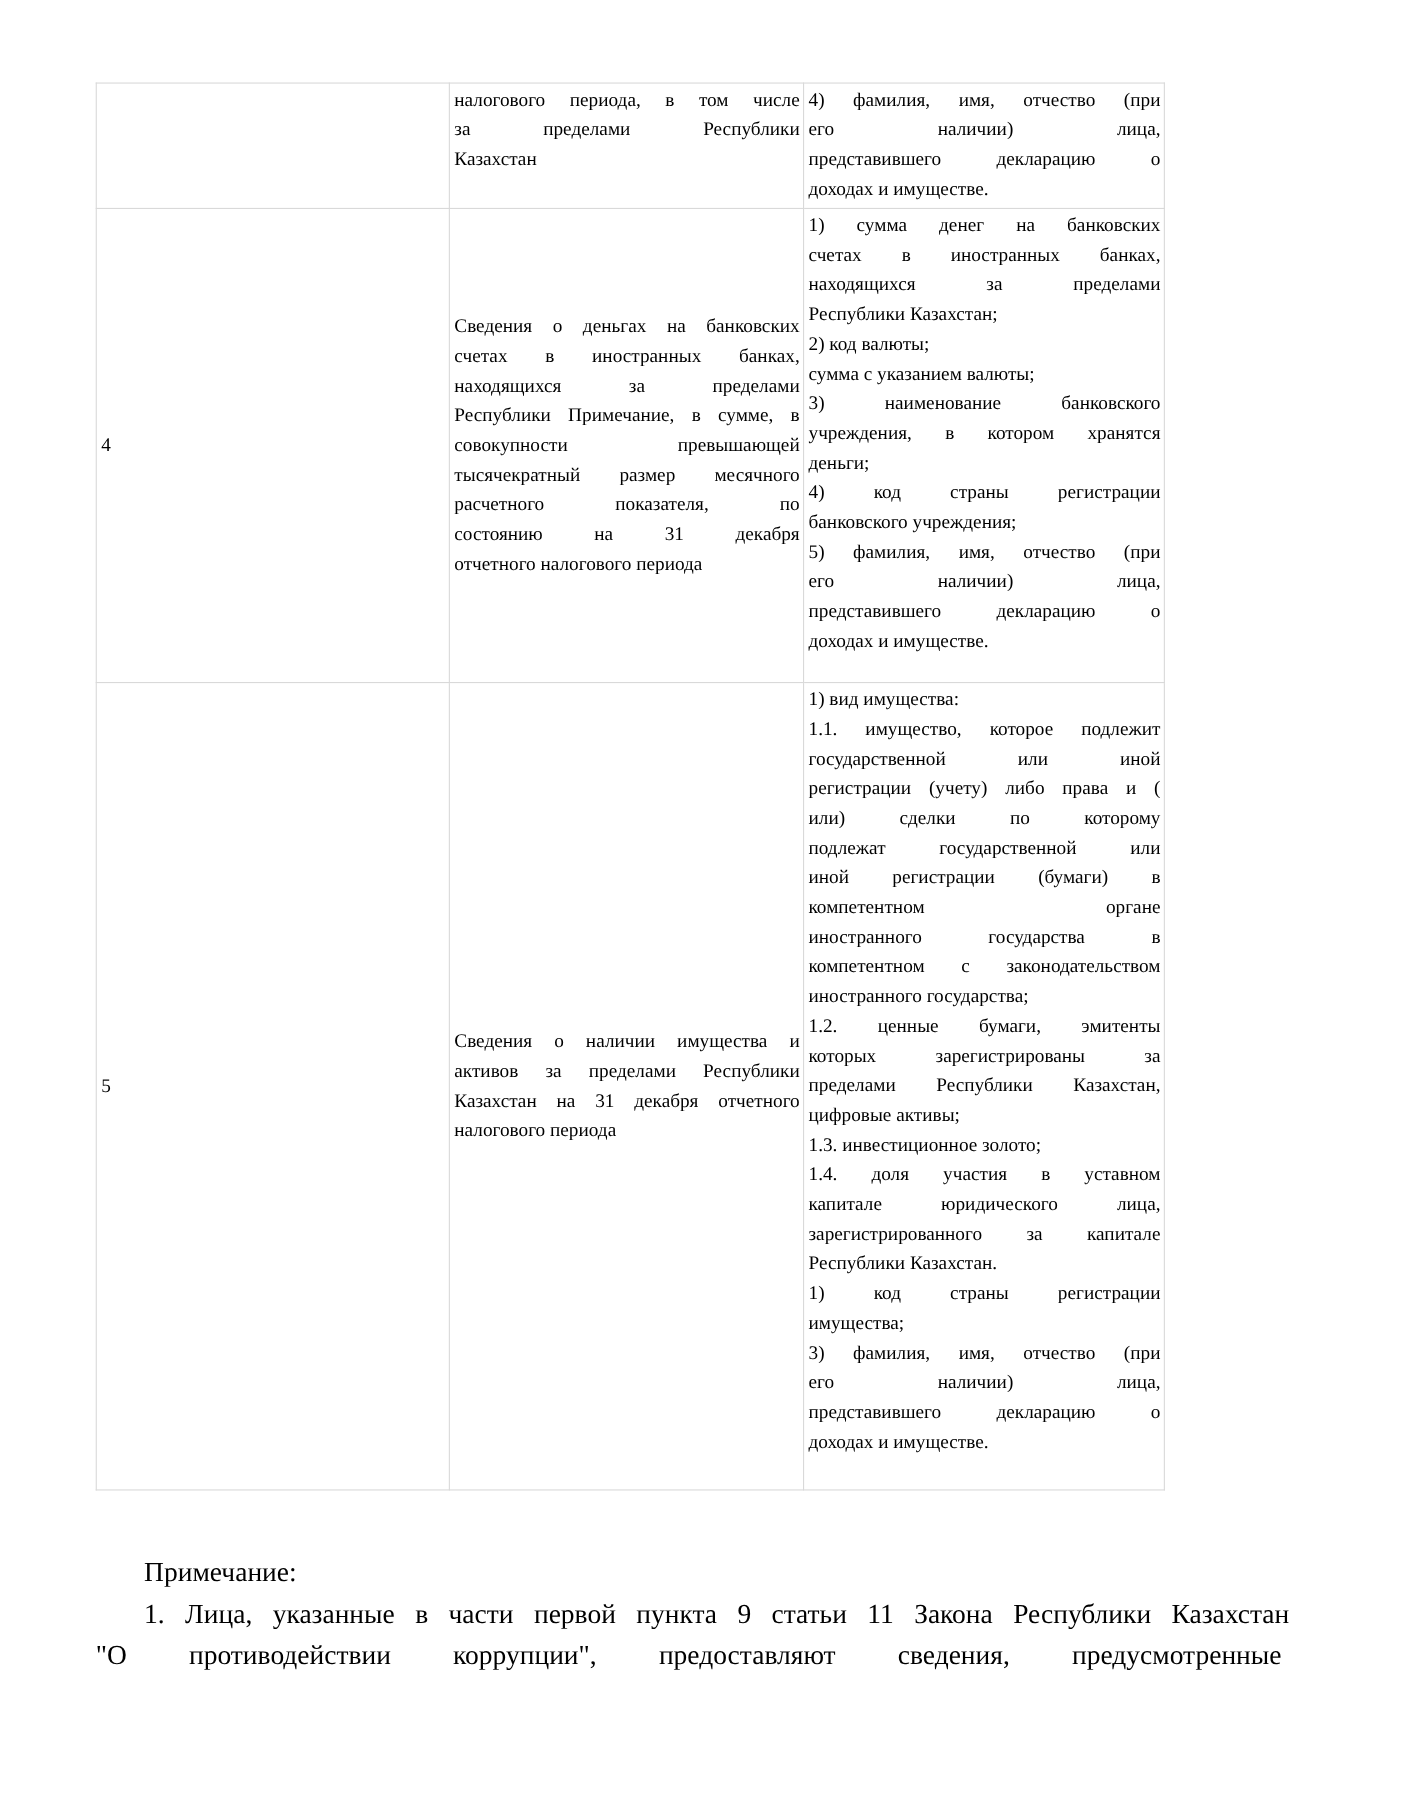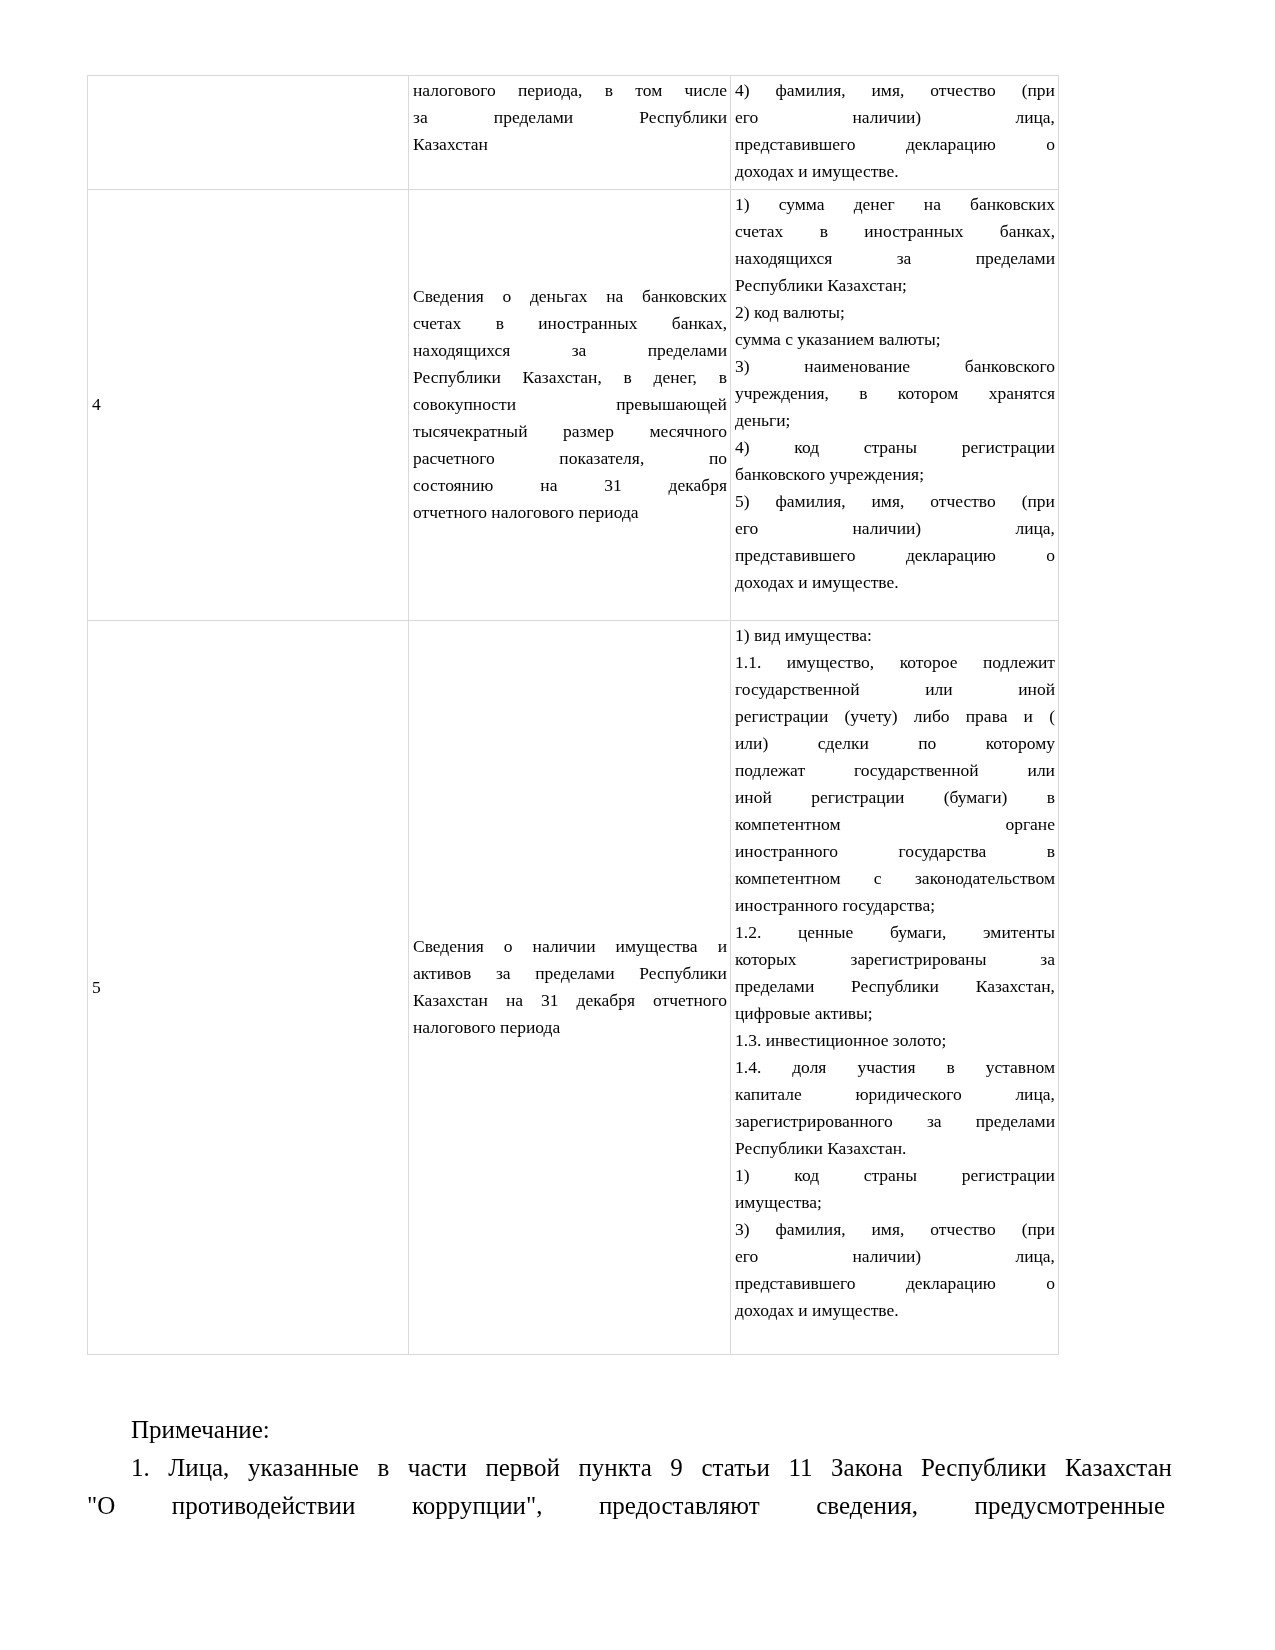--- a/index.html
+++ b/index.html
@@ -94,21 +94,21 @@
           <span class="detail-line">представившего декларацию о</span>
           <span class="detail-line last">доходах и имуществе.</span>
         </td>
       </tr>
       <tr class="row-4">
         <td class="col-num">4</td>
         <td class="col-name">
           <span class="name-line">Сведения о деньгах на банковских</span>
           <span class="name-line">счетах в иностранных банках,</span>
           <span class="name-line">находящихся за пределами</span>
-          <span class="name-line">Республики Казахстан, в денег, в</span>
+          <span class="name-line">Республики Примечание, в сумме, в</span>
           <span class="name-line">совокупности превышающей</span>
           <span class="name-line">тысячекратный размер месячного</span>
           <span class="name-line">расчетного показателя, по</span>
           <span class="name-line">состоянию на 31 декабря</span>
           <span class="name-line last">отчетного налогового периода</span>
         </td>
         <td class="col-detail">
           <span class="detail-line">1) сумма денег на банковских</span>
           <span class="detail-line">счетах в иностранных банках,</span>
           <span class="detail-line">находящихся за пределами</span>
@@ -146,21 +146,21 @@
           <span class="detail-line">иностранного государства в</span>
           <span class="detail-line">компетентном с законодательством</span>
           <span class="detail-line last">иностранного государства;</span>
           <span class="detail-line">1.2. ценные бумаги, эмитенты</span>
           <span class="detail-line">которых зарегистрированы за</span>
           <span class="detail-line">пределами Республики Казахстан,</span>
           <span class="detail-line last">цифровые активы;</span>
           <span class="detail-line last">1.3. инвестиционное золото;</span>
           <span class="detail-line">1.4. доля участия в уставном</span>
           <span class="detail-line">капитале юридического лица,</span>
-          <span class="detail-line">зарегистрированного за пределами</span>
+          <span class="detail-line">зарегистрированного за капитале</span>
           <span class="detail-line last">Республики Казахстан.</span>
           <span class="detail-line">1) код страны регистрации</span>
           <span class="detail-line last">имущества;</span>
           <span class="detail-line">3) фамилия, имя, отчество (при</span>
           <span class="detail-line">его наличии) лица,</span>
           <span class="detail-line">представившего декларацию о</span>
           <span class="detail-line last">доходах и имуществе.</span>
         </td>
       </tr>
     </tbody>

